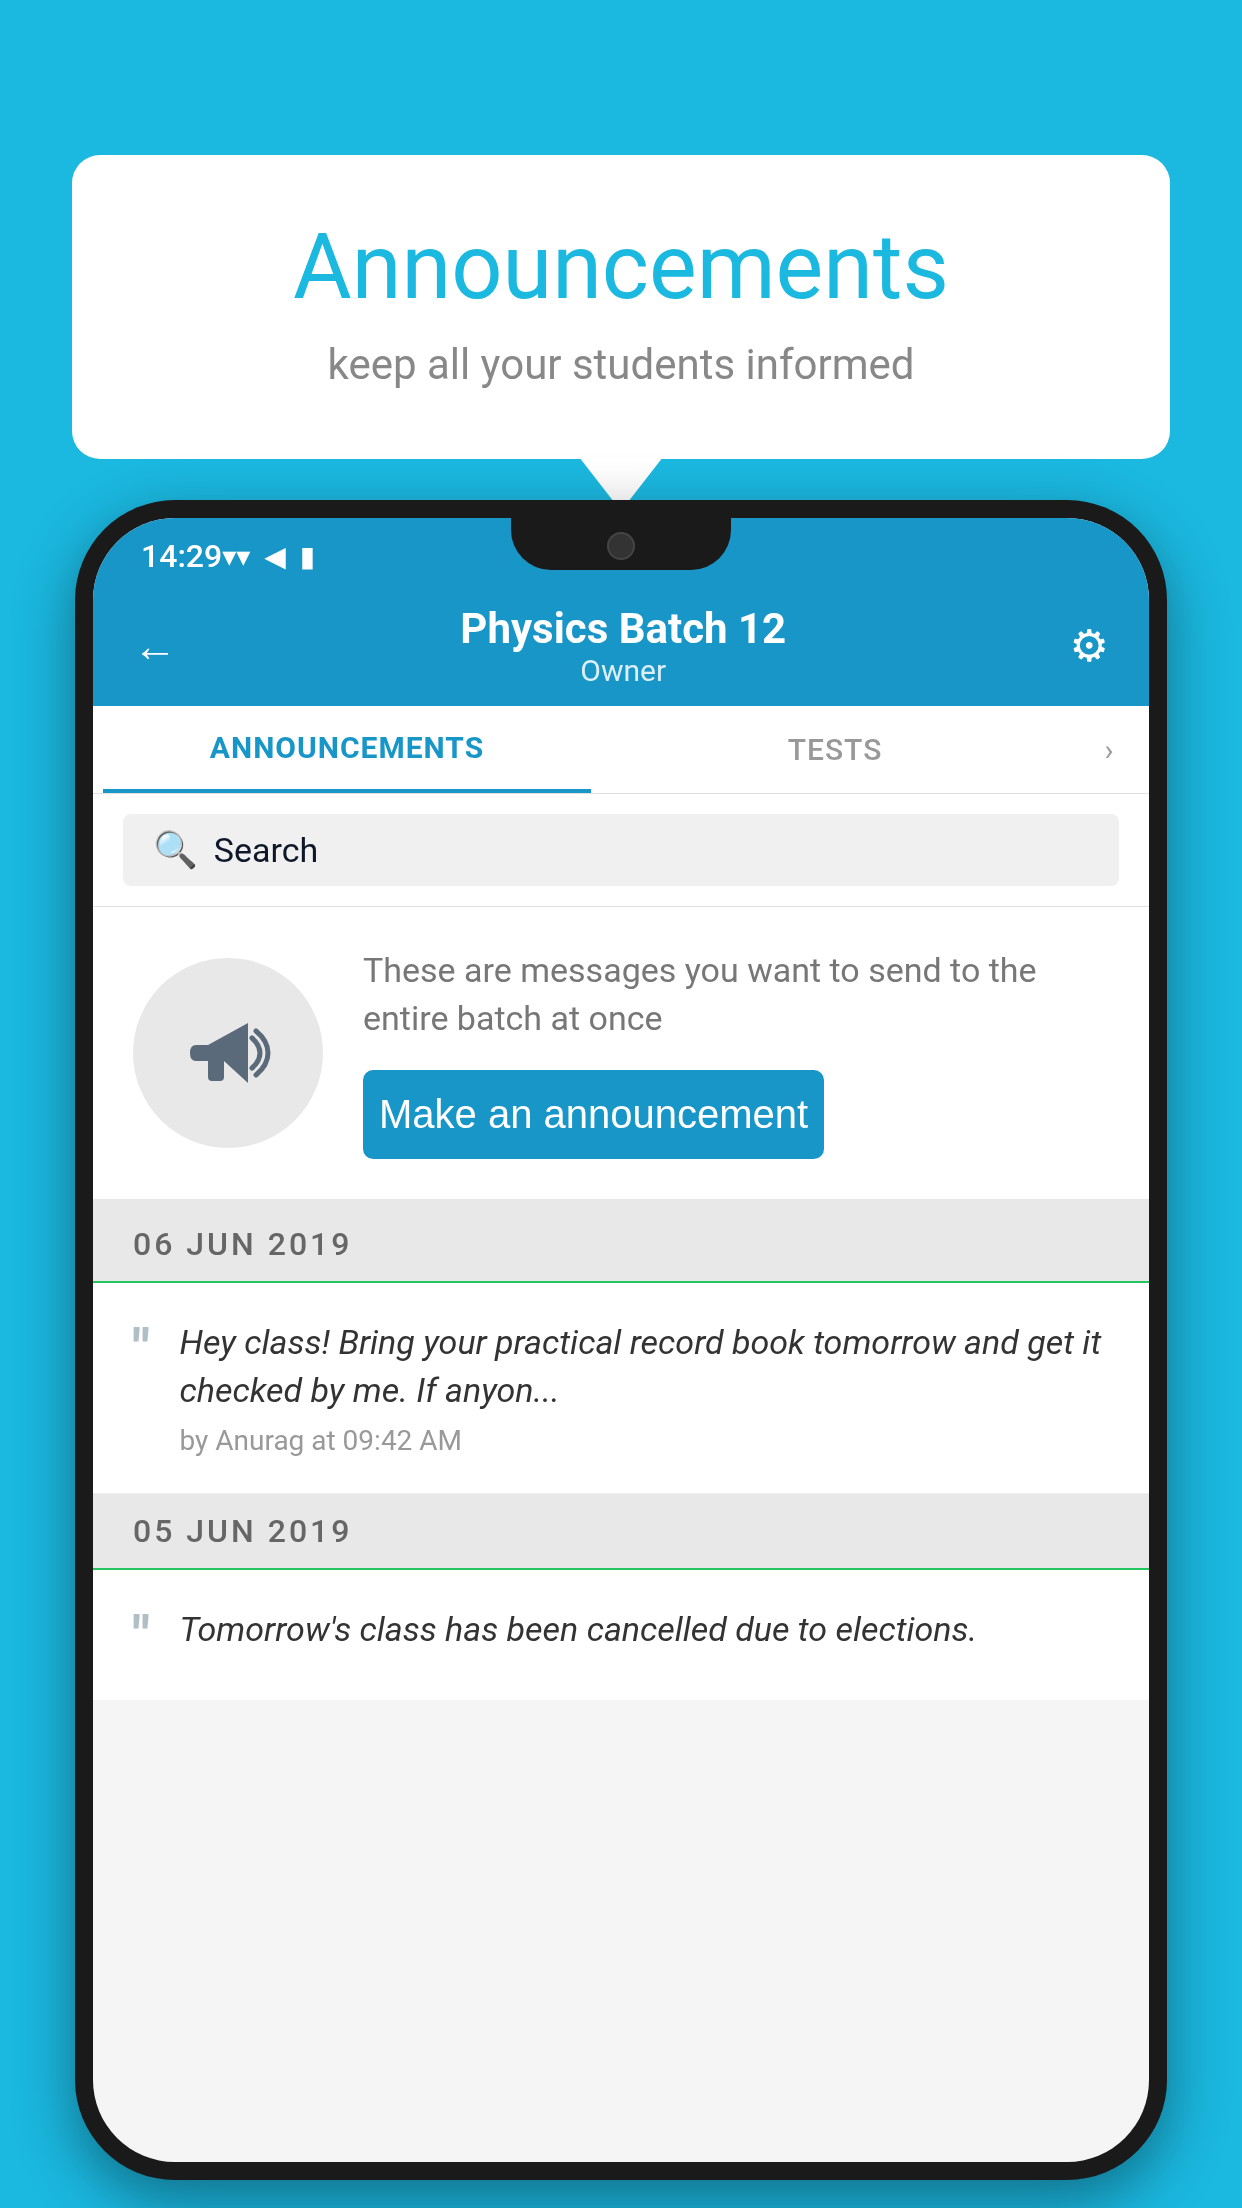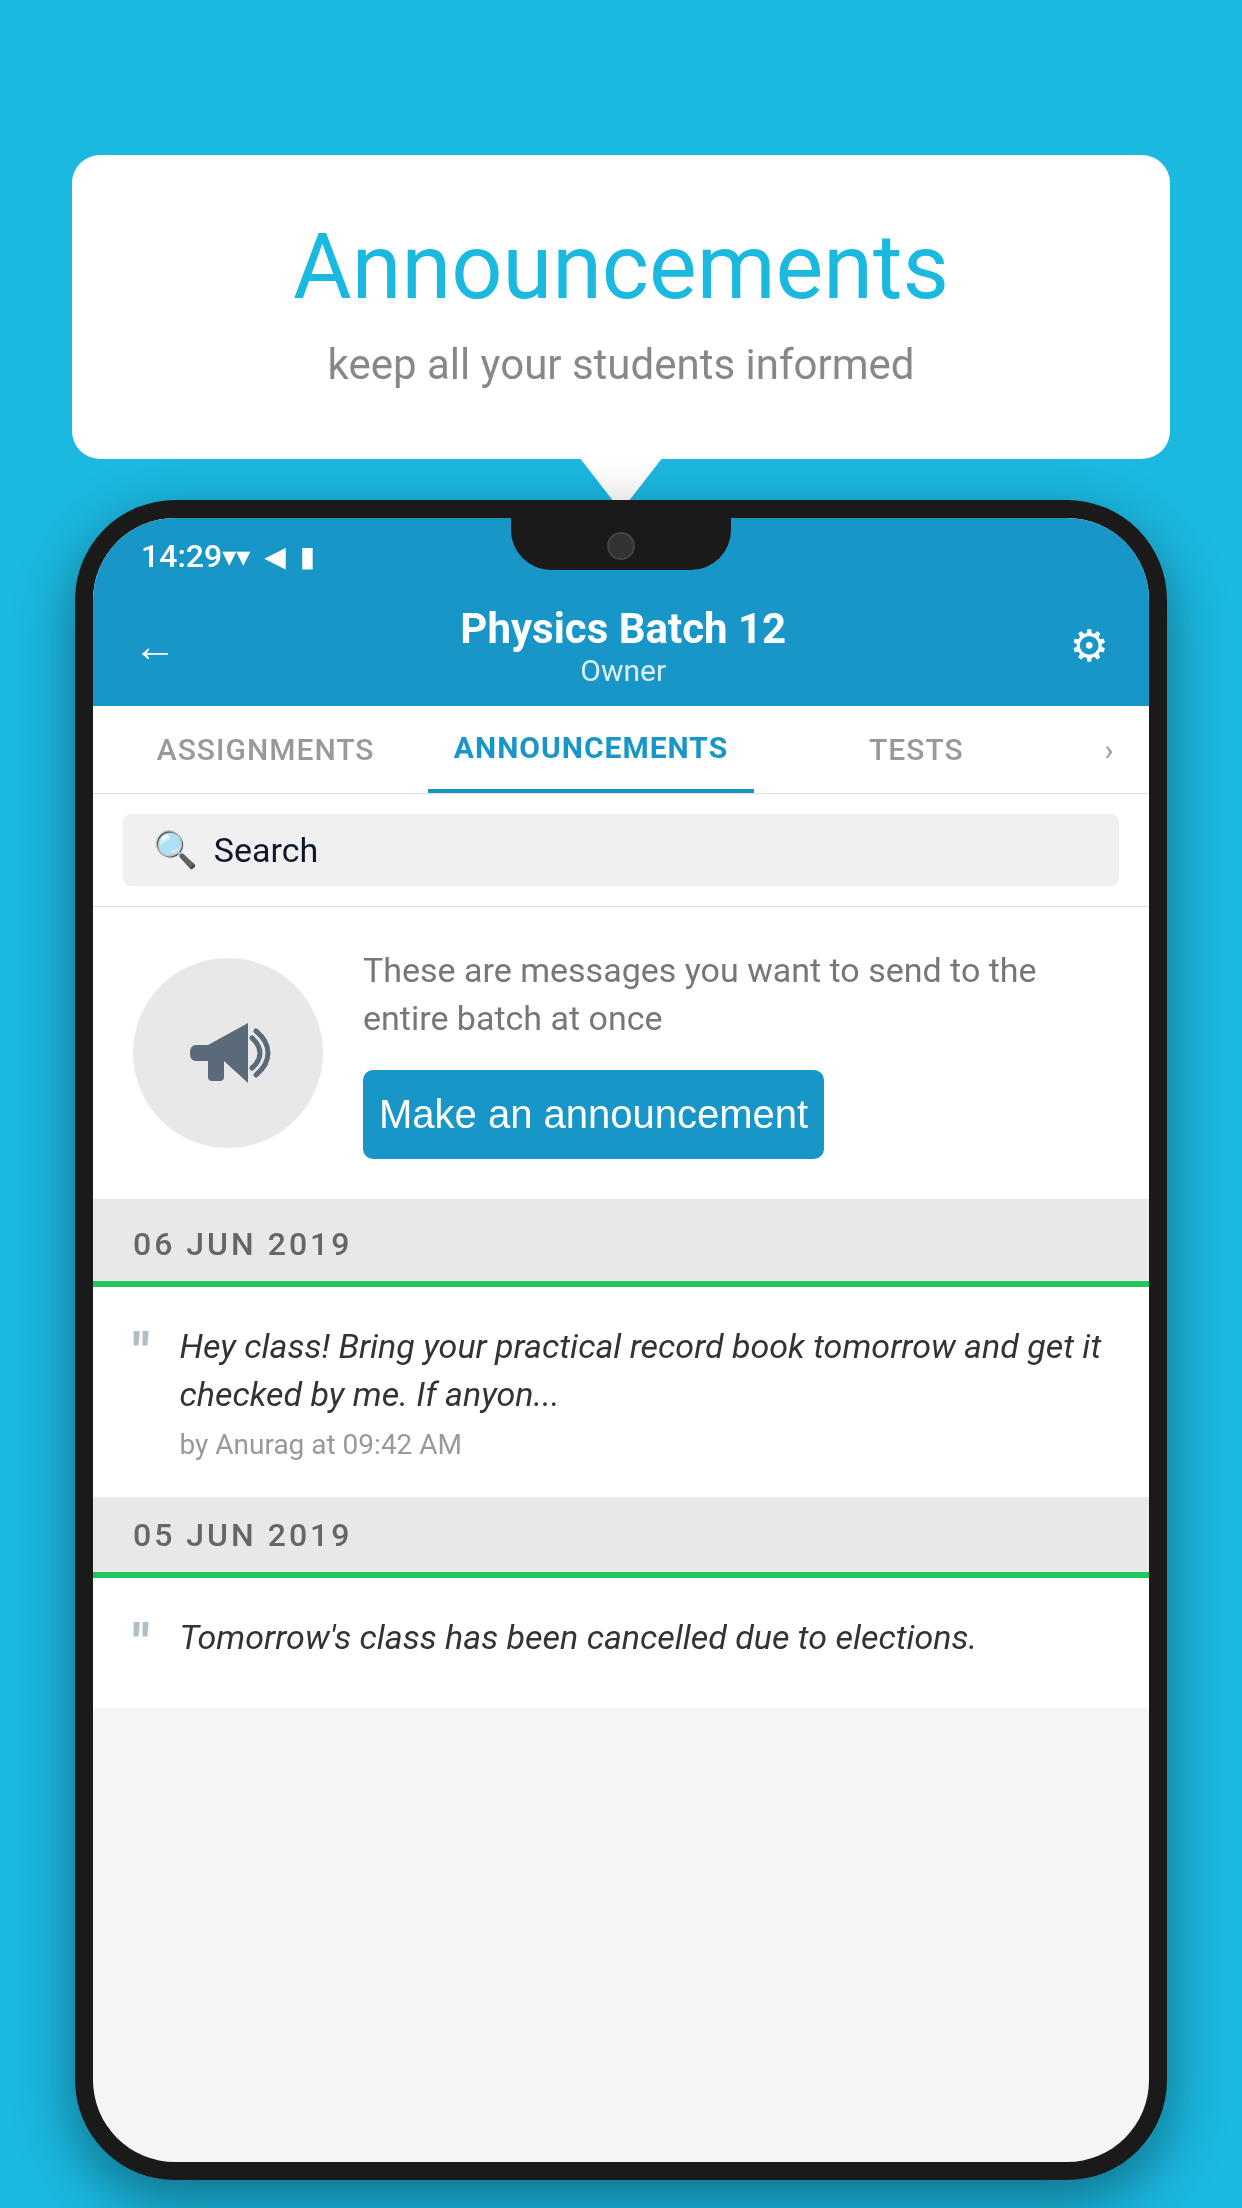--- a/index.html
+++ b/index.html
@@ -255,21 +255,21 @@
     }
 
     
     .date-separator {
       background: #e8e8e8;
       padding: 18px 40px;
       font-size: 32px;
       color: #666;
       letter-spacing: 3px;
       font-weight: 500;
-      border-bottom: 6px solid #22c55e;
+      border-bottom: 2px solid #22c55e;
     }
 
     
     .announcement-item {
       background: white;
       display: flex;
       align-items: flex-start;
       padding: 36px 40px;
       gap: 30px;
       border-bottom: 1px solid #eee;
@@ -333,23 +333,20 @@
       <div class="app-header">
         <span class="header-back">←</span>
         <div class="header-center">
           <div class="header-title">Physics Batch 12</div>
           <div class="header-subtitle">Owner</div>
         </div>
         <span class="header-gear">⚙</span>
       </div>
 
       <div class="tabs-bar">
-        <div class="tab-item">
-          <span>ASSIGNMENTS</span>
-        </div>
         <div class="tab-item active">
           <span>ANNOUNCEMENTS</span>
         </div>
         <div class="tab-item">
           <span>TESTS</span>
         </div>
         <div class="tab-more">›</div>
       </div>
 
       <div class="search-container">

